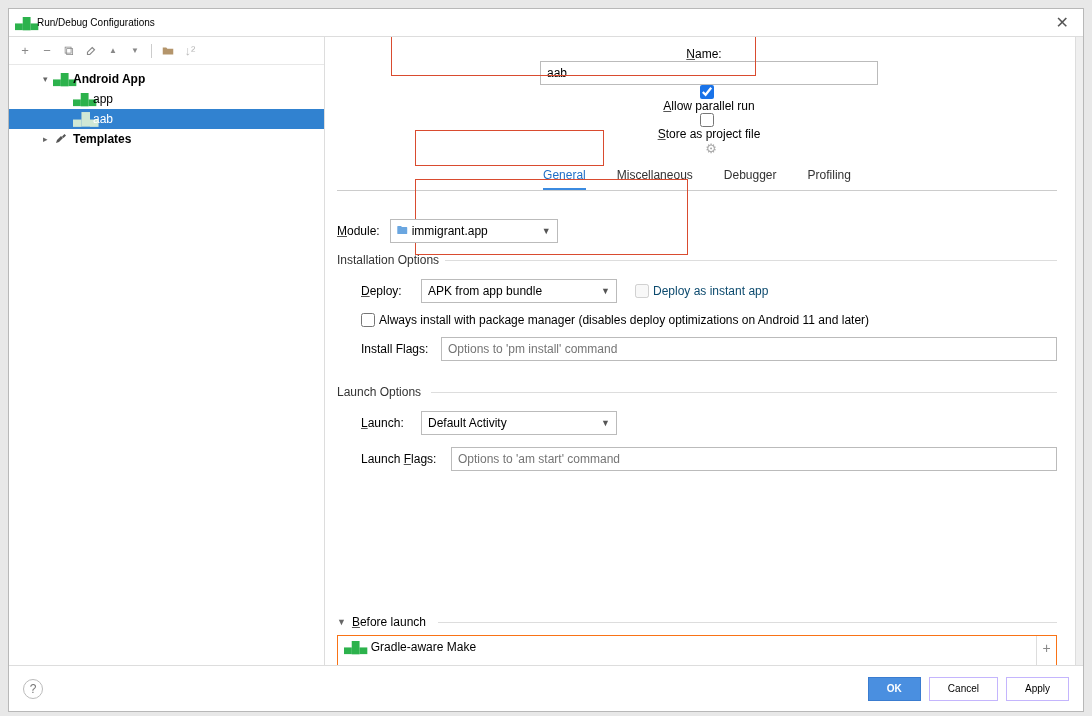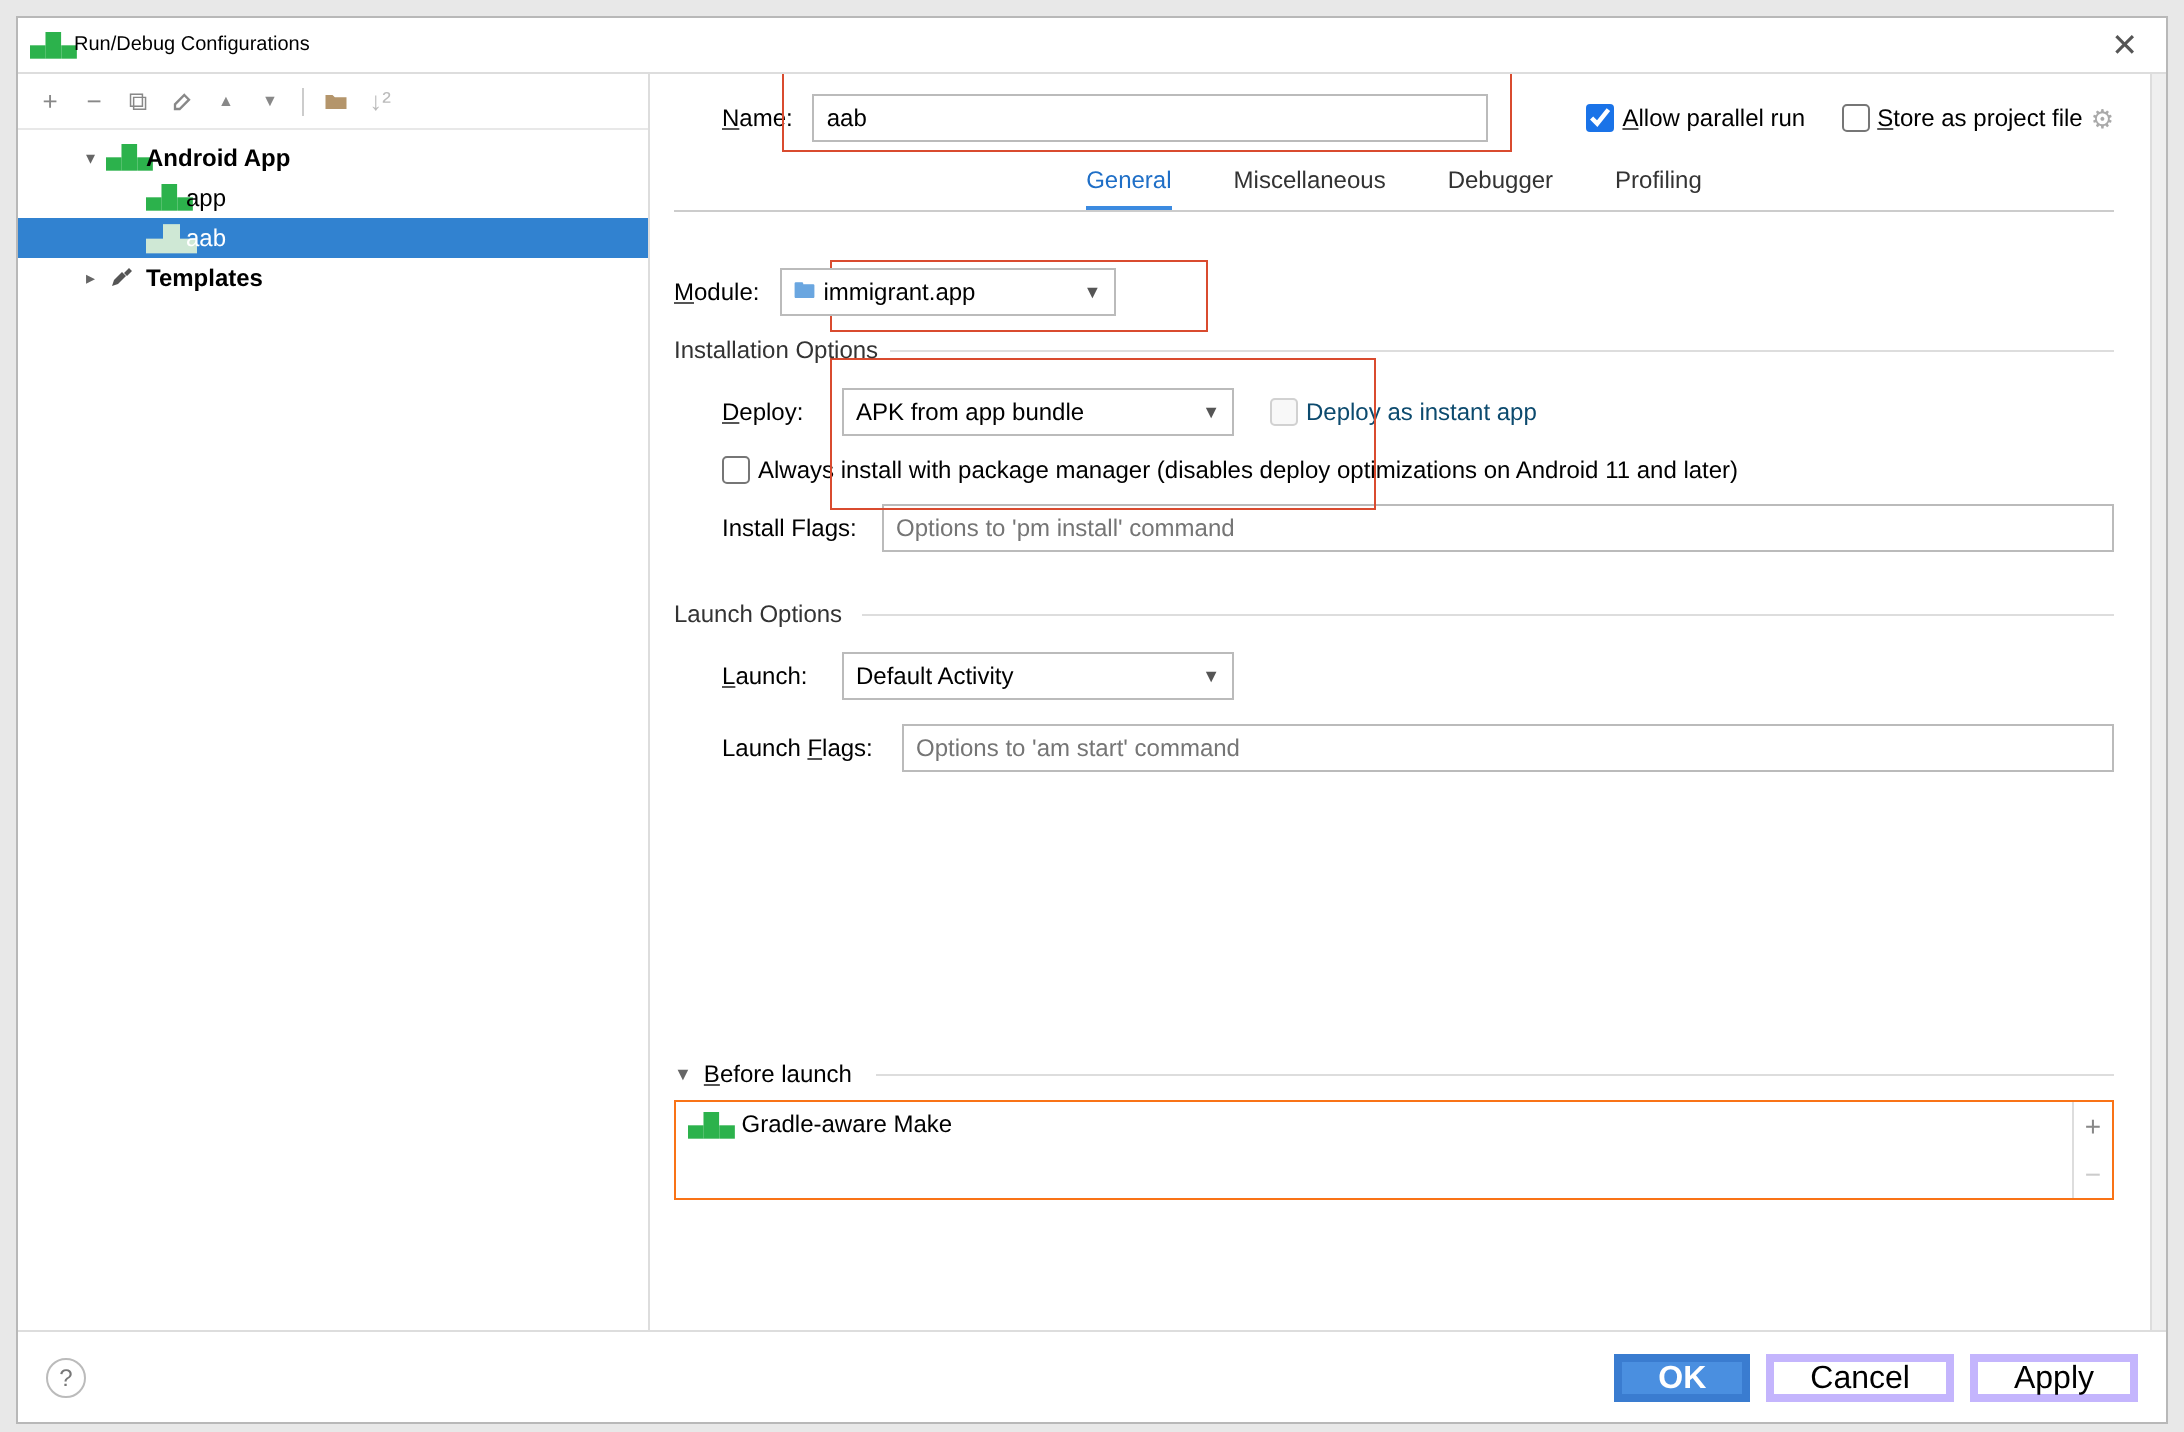--- a/index.html
+++ b/index.html
@@ -23,21 +23,21 @@
 .tree-row.selected .tree-chev { color: #fff; }
 .tree-icon { width: 16px; text-align: center; margin-right: 4px; }
 .tree-label { font-size: 12px; }
 .tree-row.bold .tree-label { font-weight: 600; }
 .and-icon { color: #2cb24c; font-size: 11px; }
 .wrench { color: #555; font-size: 12px; }
 
 .main { flex: 1; display: flex; flex-direction: column; position: relative; padding: 10px 18px 0 12px; }
 .scrollbar-fake { width: 8px; background: #efefef; border-left: 1px solid #ddd; }
 .row { display: flex; align-items: center; margin-bottom: 8px; }
-.name-row { padding-left: 24px; }
+.name-row { padding-left: 24px; flex-direction: column; }
 .lbl { font-size: 12px; margin-right: 10px; }
 .underline-first { text-decoration: underline; text-decoration-color: #555; }
 input[type=text].box { border: 1px solid #bbb; height: 24px; padding: 0 6px; font-size: 12px; background: #fff; }
 .name-input { width: 338px; }
 .chk { width: 14px; height: 14px; margin-right: 4px; }
 .chk.checked { accent-color:#1a73e8; }
 .gear { color: #aaa; font-size: 13px; margin-left: 4px; }
 
 .tabs { display: flex; gap: 31px; border-bottom: 1px solid #ccc; padding-left: 0; margin-bottom: 28px; justify-content: center; }
 .tab { padding: 4px 0 6px 0; font-size: 12px; color: #333; cursor: pointer; border-bottom: 2px solid transparent; }
@@ -64,21 +64,21 @@
 .bl-head { display: flex; align-items: center; gap: 6px; }
 .bl-head::after { content:""; flex:1; height:1px; background:#ddd; margin-left: 6px; }
 .bl-list { border: 1px solid #f97316; height: 50px; margin-top: 6px; display: flex; }
 .bl-item { flex: 1; padding: 4px 6px; background:#fff; }
 .bl-ctrl { width: 20px; border-left: 1px solid #ddd; display: flex; flex-direction: column; }
 .bl-ctrl span { flex:1; display:flex; align-items:center; justify-content:center; color:#888; font-size:14px; cursor:pointer; }
 
 .footer { height: 46px; border-top: 1px solid #ddd; display:flex; align-items:center; padding: 0 14px; }
 .help { width:20px; height:20px; border:1px solid #bbb; border-radius:50%; display:flex; align-items:center; justify-content:center; color:#777; font-size:12px; cursor:pointer; }
 .footer-spacer { flex:1; }
-.btn { height: 24px; padding: 0 18px; border:4px solid #c4b5fd; background:#fff; margin-left: 8px; font-size:16px; cursor:pointer; }
+.btn { height: 24px; padding: 0 18px; border:1px solid #c4b5fd; background:#fff; margin-left: 8px; font-size:10px; cursor:pointer; }
 .btn.primary { background:#4a8fe0; border-color:#3a7cd0; color:#fff; font-weight:600; }
 
 
 .redbox { position: absolute; border: 1px solid #d94b2f; pointer-events: none; }
 </style>
 </head>
 <body>
 
 <div class="dialog">
   <div class="titlebar">

